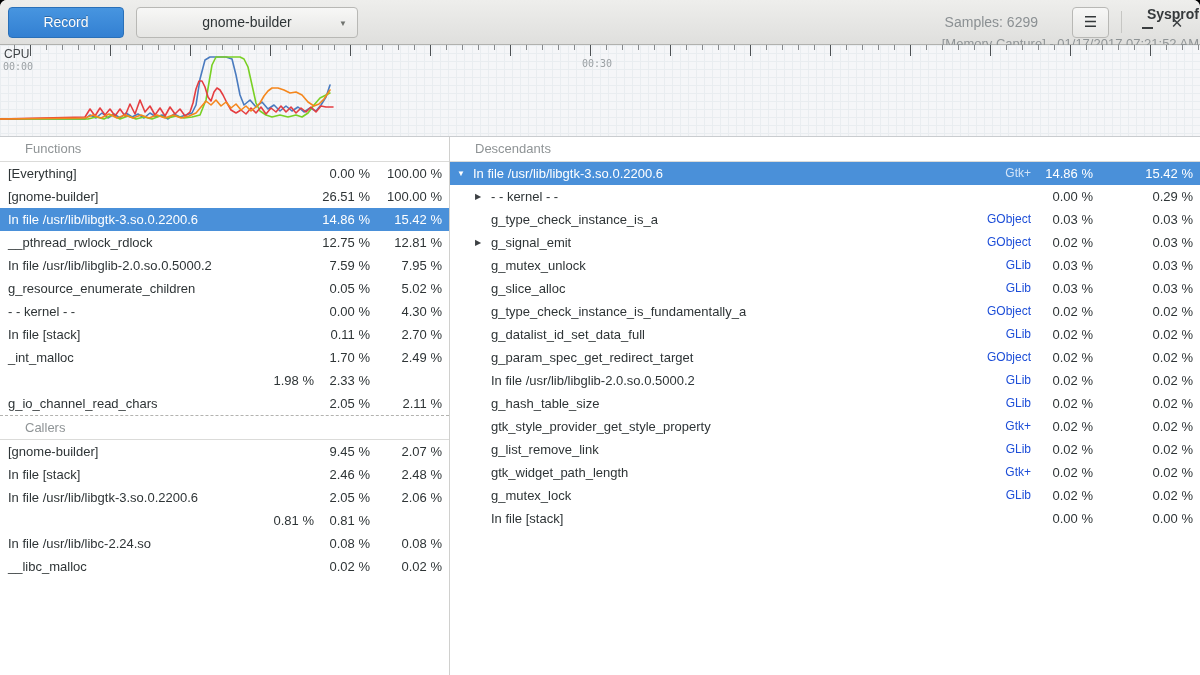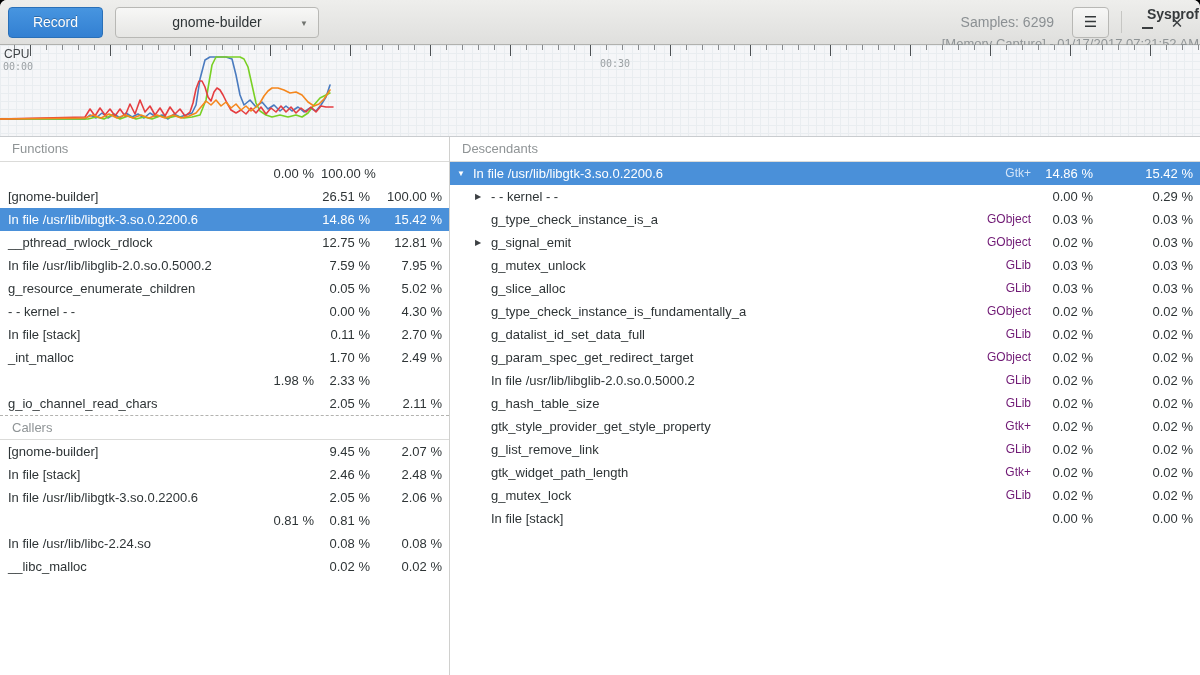--- a/index.html
+++ b/index.html
@@ -4,76 +4,76 @@
 <style>
   * { margin:0; padding:0; box-sizing:border-box; }
   html,body { width:1200px; height:675px; background:#000; overflow:hidden;
     font-family:"Liberation Sans", sans-serif; }
   .window { width:1200px; height:675px; background:#fff; border-radius:7px 7px 0 0; overflow:hidden; }
 
   
   .titlebar { height:45px; background:linear-gradient(#eeeeec,#dfdfdd);
     border-bottom:1px solid #b1b1ae; display:flex; align-items:center; padding:0 8px; position:relative; }
   .btn { height:31px; border-radius:4px; font-size:14px; display:flex; align-items:center; justify-content:center; cursor:pointer; }
-  .record-btn { width:95px; background:linear-gradient(#4795e0,#3380d2); border:1px solid #2a70b8;
+  .record-btn { width:116px; background:linear-gradient(#4795e0,#3380d2); border:1px solid #2a70b8;
     color:#fdfdfd; text-shadow:0 -1px 0 rgba(0,0,0,.25); margin-right:12px; }
-  .process-btn { width:204px; background:linear-gradient(#f7f7f6,#e6e6e4); border:1px solid #b8b8b5;
+  .process-btn { width:222px; background:linear-gradient(#f7f7f6,#e6e6e4); border:1px solid #b8b8b5;
     color:#2e3436; position:relative; }
   .process-btn .arrow { position:absolute; right:10px; top:11px; font-size:8px; color:#70736f; }
   .title-block { position:absolute; left:0; right:1px; top:6px; text-align:right; pointer-events:none; }
   .title-main { font-size:14px; font-weight:bold; color:#35393b; }
   .title-sub { font-size:13px; color:#8f9496; margin-top:14px; }
   .tb-right { margin-left:auto; display:flex; align-items:center; z-index:2; }
-  .samples { font-size:14px; color:#8b9093; margin-right:18px; }
+  .samples { font-size:14px; color:#8b9093; margin-right:34px; }
   .menu-btn { width:37px; background:linear-gradient(#f7f7f6,#e6e6e4); border:1px solid #b8b8b5;
     font-size:15px; color:#34383a; }
   .tb-sep { width:1px; height:22px; background:#c6c6c3; margin:0 10px 0 12px; }
   .win-ctl { width:30px; height:31px; display:flex; align-items:center; justify-content:center; cursor:pointer; }
   .min-glyph { width:11px; height:13px; border-bottom:2px solid #3a3e40; }
   .close-glyph { font-size:15px; color:#3a3e40; line-height:1; }
 
   
   .cpu-strip { height:92px; position:relative; border-bottom:1px solid #c9cccf;
     background:
       repeating-linear-gradient(to right, #e9edf0 0 1px, transparent 1px 8px),
       repeating-linear-gradient(to bottom, #e9edf0 0 1px, transparent 1px 8px),
       #f5f6f8; cursor:crosshair; }
   .cpu-strip svg { position:absolute; left:0; top:0; }
   .cpu-label { position:absolute; left:4px; top:2px; font-size:12px; color:#3e4245; }
   .cpu-t0 { position:absolute; left:3px; top:16px; font-size:10px; color:#9ba1a4;
     font-family:"DejaVu Sans Mono", monospace; }
-  .cpu-t1 { position:absolute; left:600px; top:13px; font-size:10px; color:#9ba1a4;
+  .cpu-t1 { position:absolute; left:582px; top:13px; font-size:10px; color:#9ba1a4;
     font-family:"DejaVu Sans Mono", monospace; }
 
   
   .main { display:flex; height:553px; background:#fff; }
   .left-pane { width:450px; border-right:1px solid #d0d0ce; }
   .right-pane { flex:1; }
 
   .thead { display:grid; height:25px; line-height:24px; background:#fff;
     border-bottom:1px solid #dbdbd9; color:#8f9496; font-size:13px; }
-  .thead .hc { padding-left:12px; overflow:hidden; white-space:nowrap; cursor:pointer; }
+  .thead .hc { padding-left:25px; overflow:hidden; white-space:nowrap; cursor:pointer; }
   .thead .hc.bord { border-left:1px solid #e3e3e1;margin-top:33px; }
   .thead .hc.sorted { display:flex; align-items:flex-start; justify-content:space-between; padding-right:5px; }
   .sort-ic { font-size:8px; color:#4b5053; }
 
   .cols-left { grid-template-columns:1fr 56px 72px; }
   .cols-right { grid-template-columns:1fr 60px 100px; }
 
   .row { display:grid; height:23px; line-height:23px; font-size:13px; color:#2e3436; cursor:pointer; }
   .row .name-cell { padding-left:8px; overflow:hidden; white-space:nowrap; display:flex; align-items:center; }
   .row .pct { text-align:right; padding-right:7px; white-space:nowrap; }
   .row.selected { background:#4a90d9; color:#fff; }
   .row.selected .tag { color:#d3e4f8; }
   .row.selected .exp { color:#fff; }
 
   .exp { width:16px; flex:0 0 16px; font-size:8px; color:#3c4043; display:inline-block; }
   .lvl1 .name-cell { padding-left:7px; }
   .lvl2 .name-cell { padding-left:25px; }
-  .tag { margin-left:auto; padding:0 9px 0 6px; color:#701a75; font-size:12px; }
+  .tag { margin-left:auto; padding:0 9px 0 6px; color:#1d4ed8; font-size:12px; }
 
   .dash-sep { border-top:1px dashed #b3b3b0; }
 </style>
 </head>
 <body>
 
 <div class="window">
 
   <div class="titlebar">
     <div class="btn record-btn">
@@ -197,20 +197,23 @@
         <div class="hc">Functions</div>
         <div class="hc bord">Self</div>
         <div class="hc bord sorted">
           <span>Total</span>
           <span class="sort-ic">▲</span>
         </div>
       </div>
       <div>
 
           <div class="row cols-left">
+            <div class="name-cell">
+              <span>[Everything]</span>
+            </div>
             <div class="pct">0.00 %</div>
             <div class="pct">100.00 %</div>
           </div>
 
           <div class="row cols-left">
             <div class="name-cell">
               <span>[gnome-builder]</span>
             </div>
             <div class="pct">26.51 %</div>
             <div class="pct">100.00 %</div>

